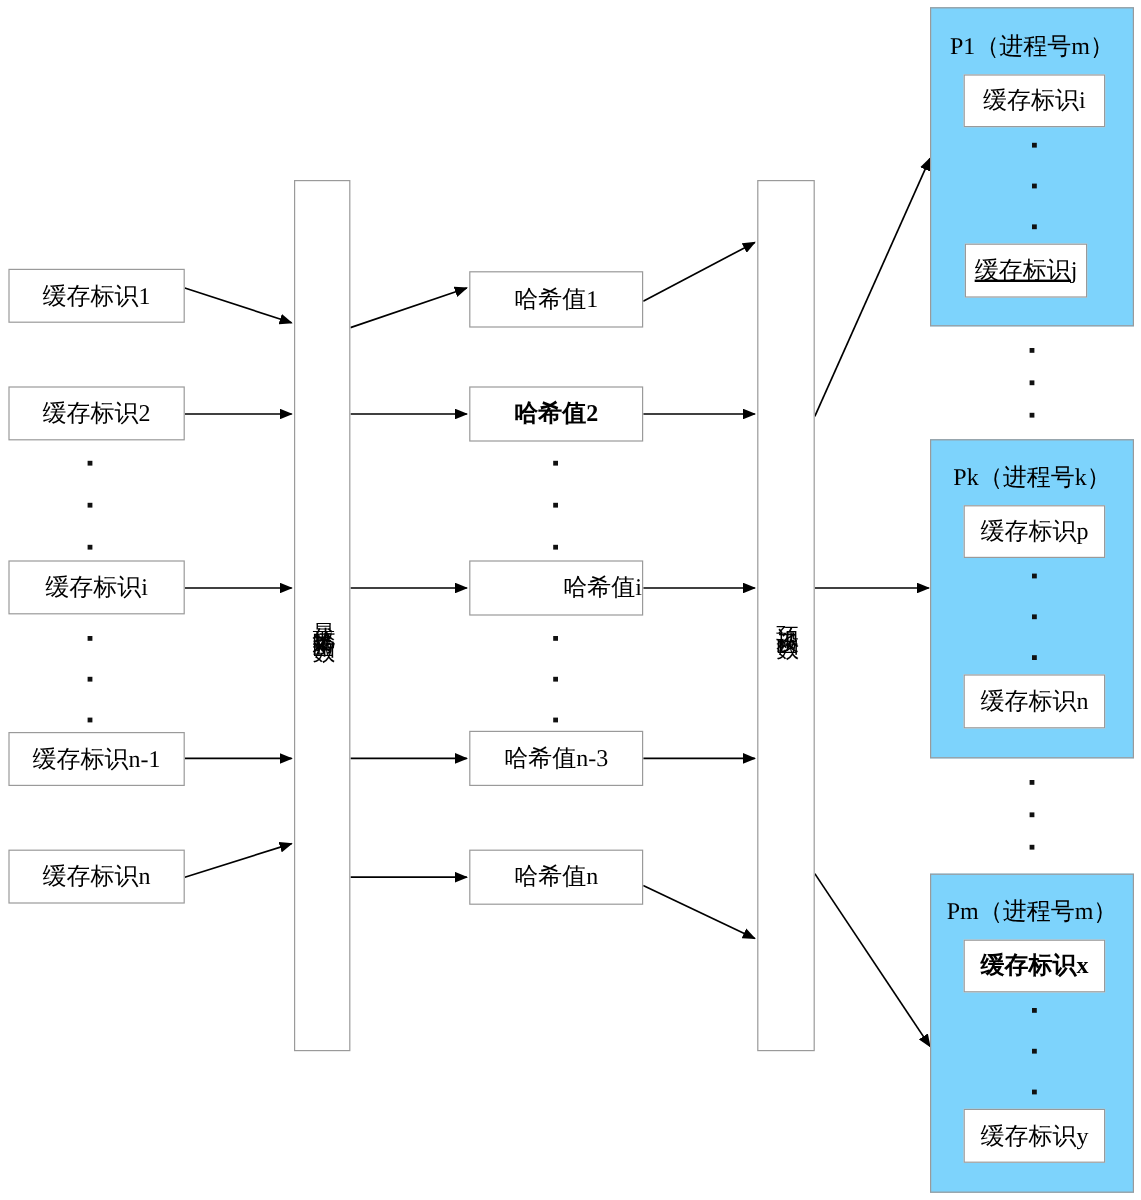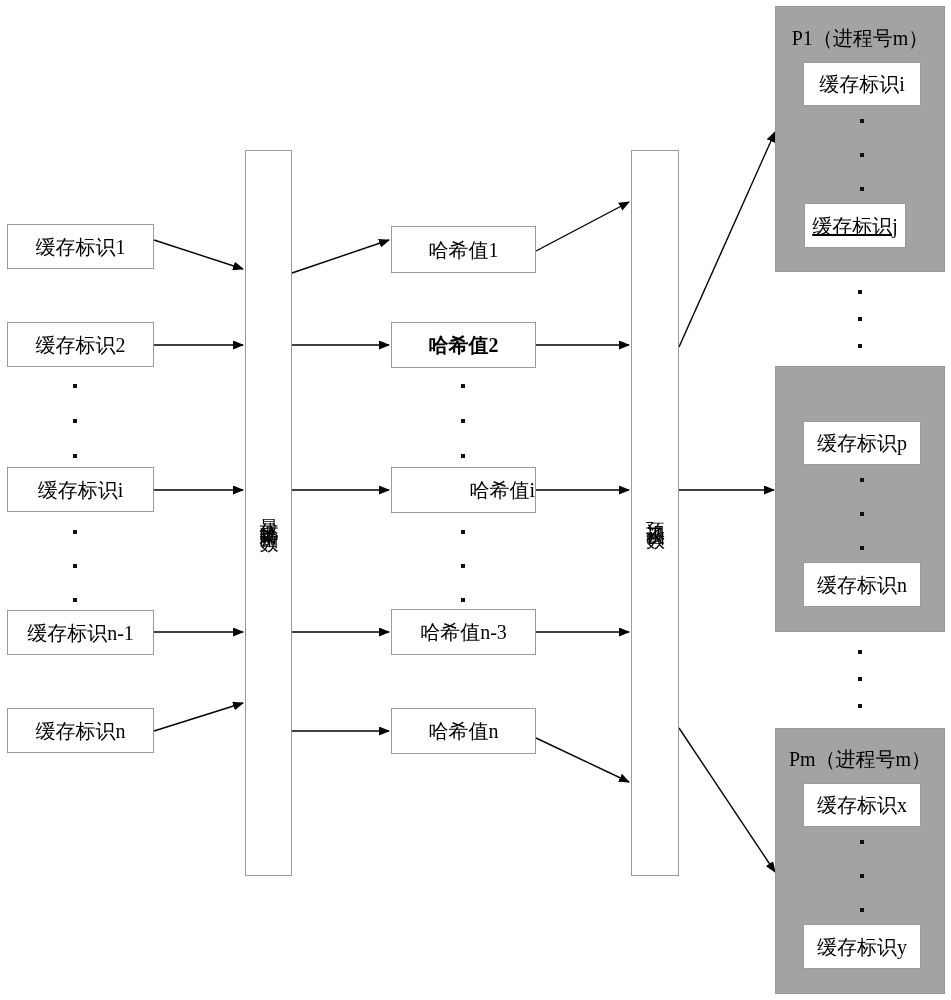--- a/index.html
+++ b/index.html
@@ -45,21 +45,21 @@
     align-items: center;
     justify-content: center;
     font-size: 19px;
     letter-spacing: 3px;
     padding-top: 0;
   }
   .group-box {
     position: absolute;
     box-sizing: border-box;
     border: 1px solid #9a9a9a;
-    background: #a3a3a3;
+    background: #7dd3fc;
   }
   .group-title {
     position: absolute;
     left: 0;
     right: 0;
     text-align: center;
     font-size: 20px;
     color: #000000;
     white-space: nowrap;
   }
@@ -214,20 +214,21 @@
     </div>
   </div>
 
   <div class="dots" style="left:857px; top:290px; width:6px; height:58px;">
     <i></i>
     <i></i>
     <i></i>
   </div>
 
   <div class="group-box" style="left:775px; top:366px; width:170px; height:266px;">
+    <div class="group-title" style="top:17px;">Pk（进程号k）</div>
     <div class="node" style="left:27px; top:54px; width:118px; height:44px;">
       <span>缓存标识p</span>
     </div>
     <div class="dots" style="left:83px; top:111px; width:6px; height:72px;">
       <i></i>
       <i></i>
       <i></i>
     </div>
     <div class="node" style="left:27px; top:195px; width:118px; height:45px;">
       <span>缓存标识n</span>
@@ -235,21 +236,21 @@
   </div>
 
   <div class="dots" style="left:857px; top:650px; width:6px; height:58px;">
     <i></i>
     <i></i>
     <i></i>
   </div>
 
   <div class="group-box" style="left:775px; top:728px; width:170px; height:266px;">
     <div class="group-title" style="top:17px;">Pm（进程号m）</div>
-    <div class="node" style="left:27px; top:54px; width:118px; height:44px;">
+    <div class="node" style="left:27px; top:54px; width:118px; height:44px;font-weight:bold;">
       <span>缓存标识x</span>
     </div>
     <div class="dots" style="left:83px; top:111px; width:6px; height:72px;">
       <i></i>
       <i></i>
       <i></i>
     </div>
     <div class="node" style="left:27px; top:195px; width:118px; height:45px;">
       <span>缓存标识y</span>
     </div>

